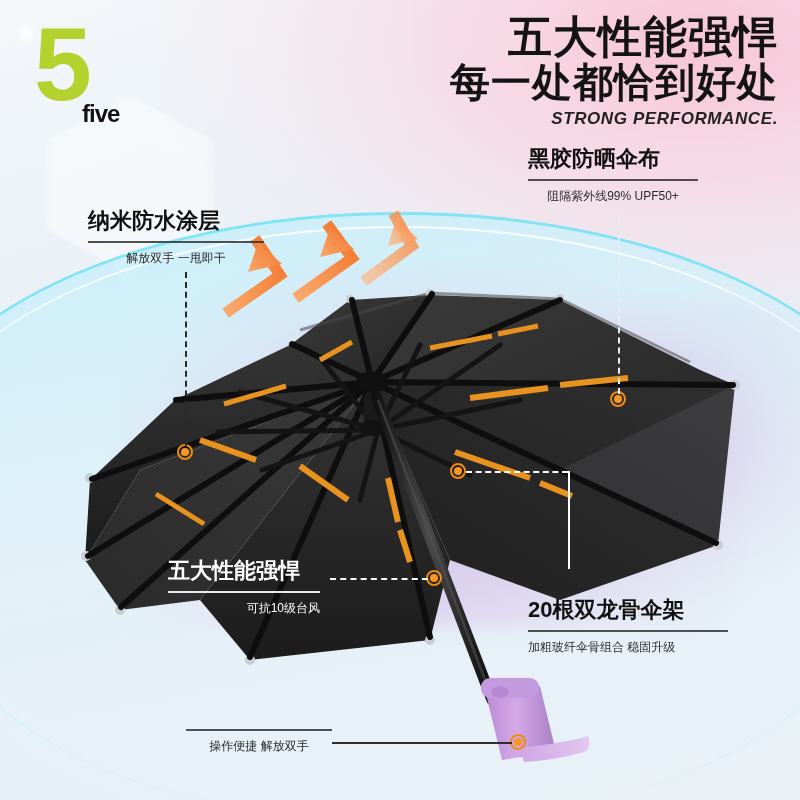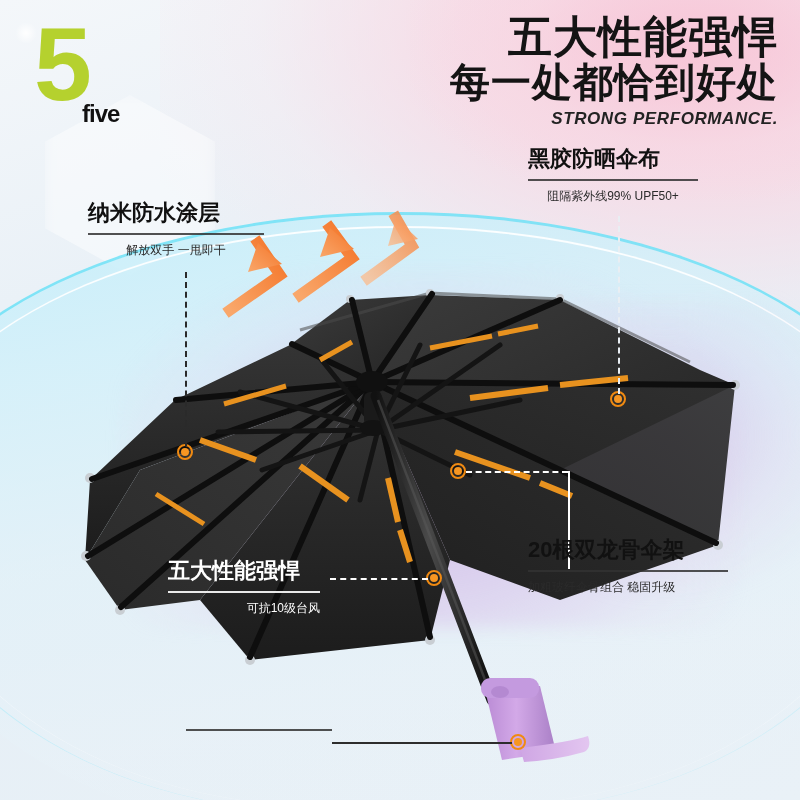--- a/index.html
+++ b/index.html
@@ -119,33 +119,33 @@
   .callout .rule{
     height:2px; background:#333; margin:7px 0 6px 0; opacity:.85;
   }
   .callout .sub{
     font-size:12px; color:#2b2b2b; white-space:nowrap; line-height:18px;
   }
   .callout.dark .title{ color:#fff; }
   .callout.dark .rule{ background:#ffffff; opacity:.9; }
   .callout.dark .sub{ color:#fff; }
 
-  .c-nano{ left:88px; top:200px; }
+  .c-nano{ left:88px; top:208px; }
   .c-nano .rule{ width:176px; }
   .c-nano .sub{ text-align:center; width:176px; }
 
   .c-fabric{ left:528px; top:146px; }
   .c-fabric .rule{ width:170px; }
   .c-fabric .sub{ text-align:center; width:170px; }
 
   .c-pole{ left:168px; top:558px; }
   .c-pole .rule{ width:152px; }
   .c-pole .sub{ text-align:right; width:152px; }
 
-  .c-ribs{ left:528px; top:537px; }
+  .c-ribs{ left:528px; top:597px; }
   .c-ribs .rule{ width:200px; }
   .c-ribs .sub{ width:200px; }
 
   .c-auto{ left:186px; top:722px; }
   .c-auto .rule{ width:146px; }
   .c-auto .sub{ text-align:center; width:146px; }
 
   
   .marker{
     position:absolute; width:16px; height:16px; border-radius:50%;
@@ -375,15 +375,16 @@
   </div>
 
   <div class="callout c-ribs">
     <div class="title">20根双龙骨伞架</div>
     <div class="rule"></div>
     <div class="sub">加粗玻纤伞骨组合 稳固升级</div>
   </div>
 
   <div class="callout c-auto">
     <div class="rule"></div>
+    <div class="sub">操作便捷 解放双手</div>
   </div>
 
 </div>
 
 </body></html>

